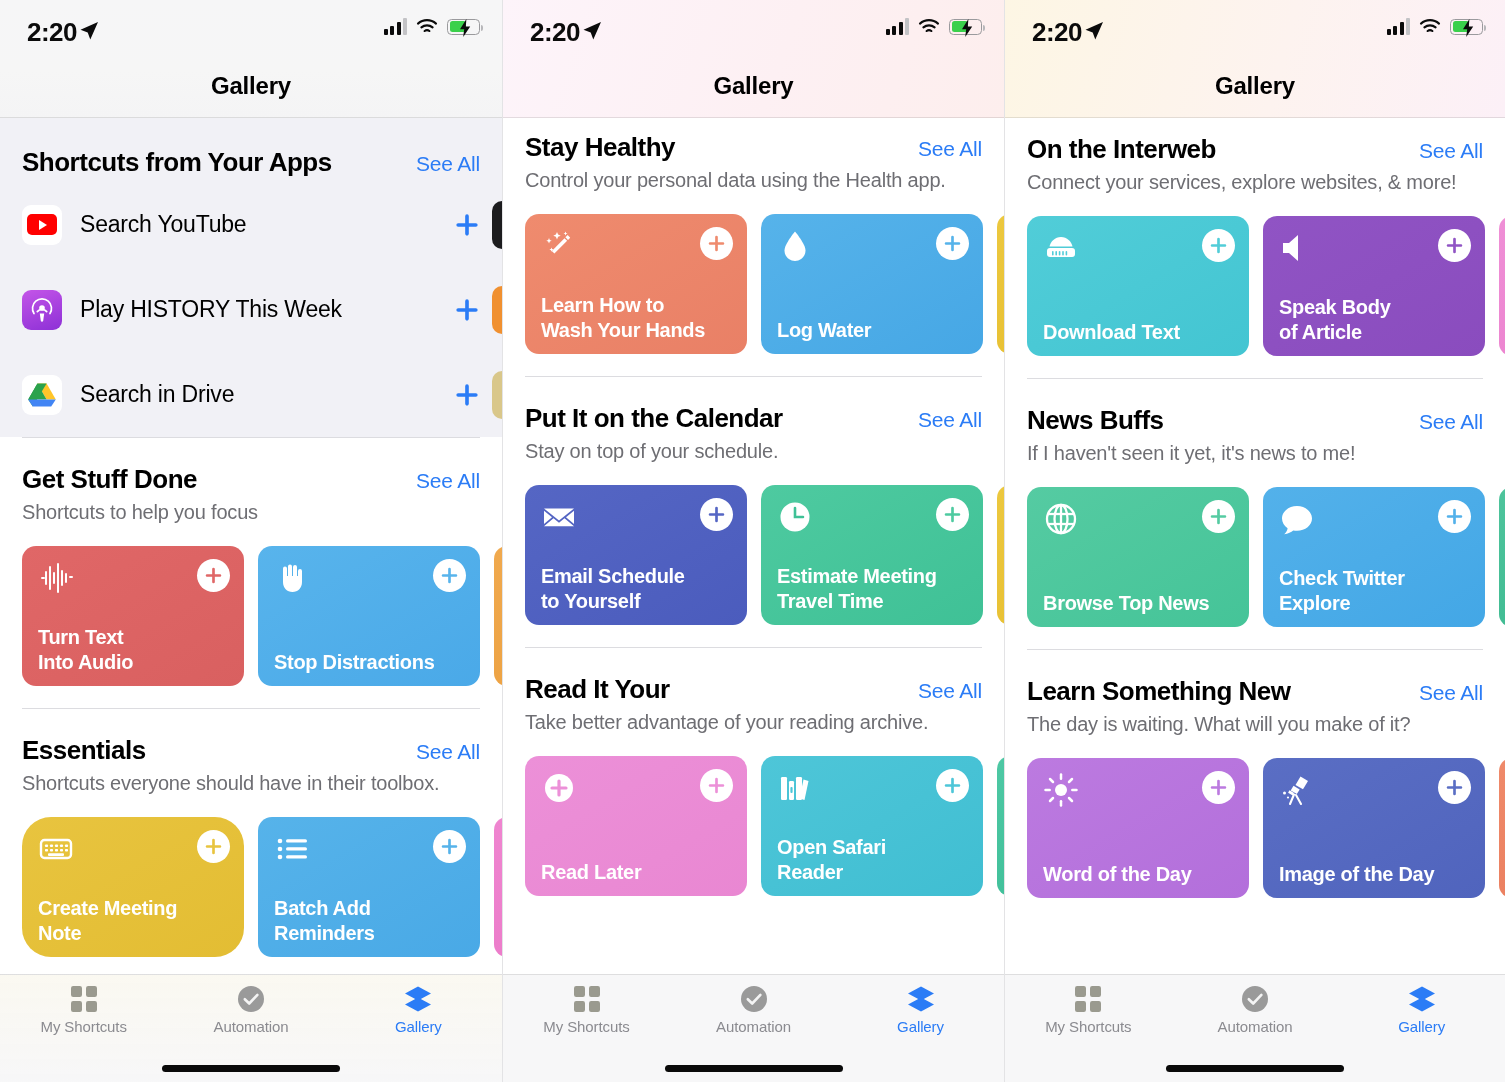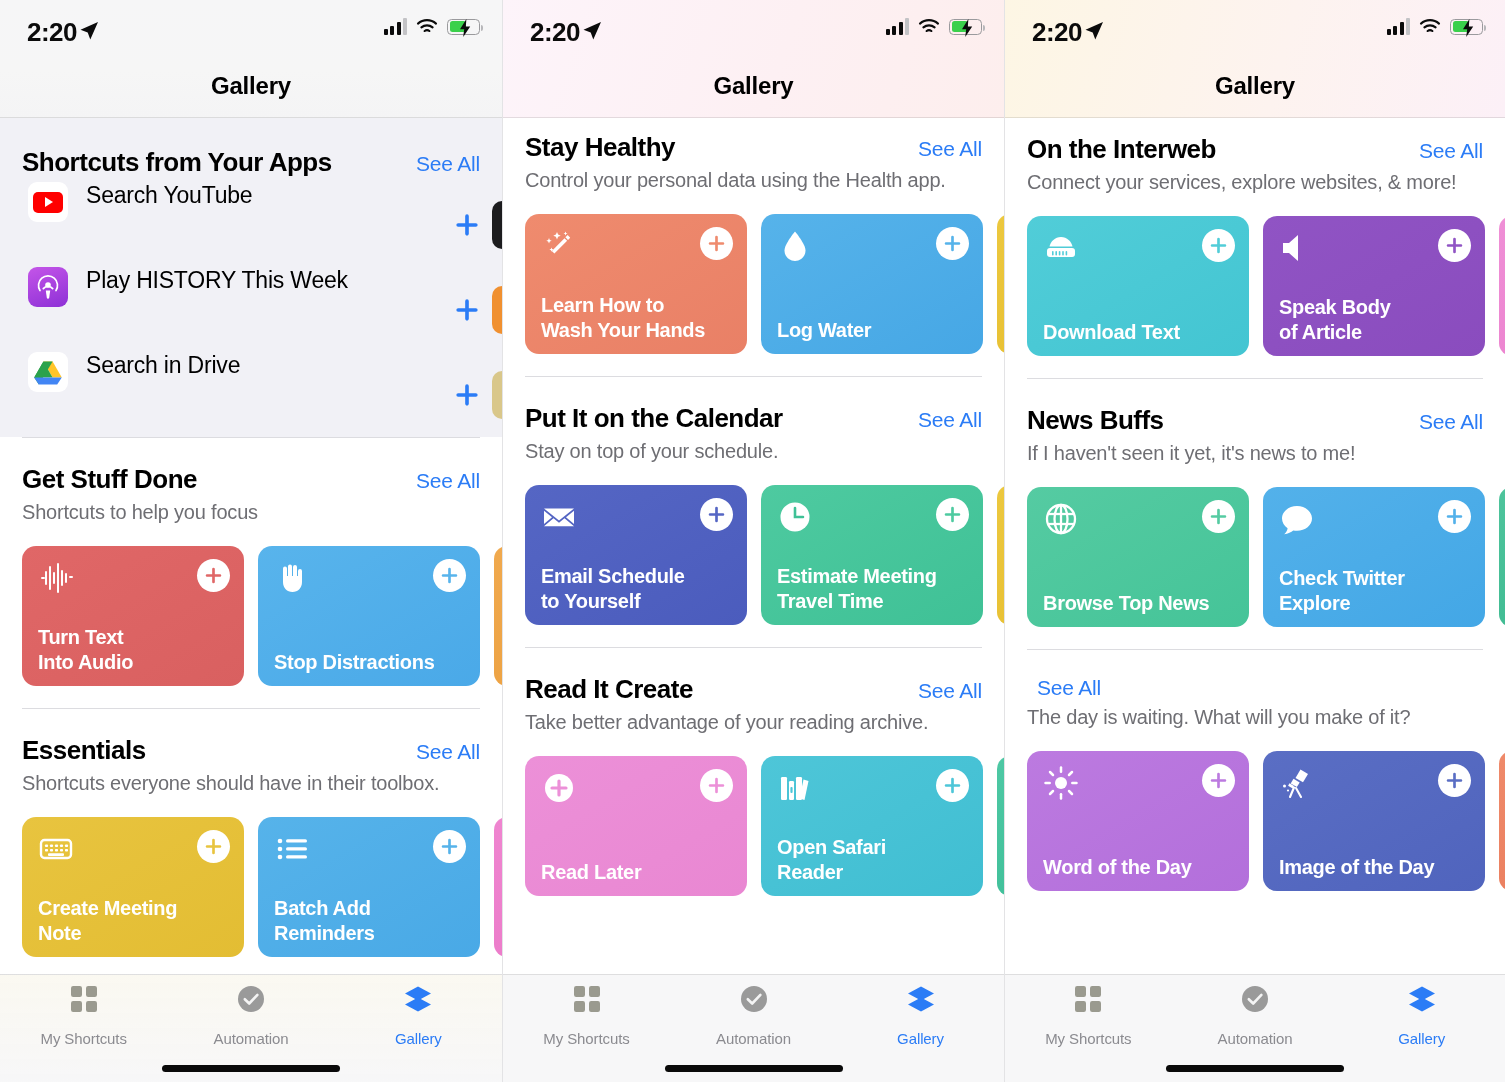--- a/index.html
+++ b/index.html
@@ -59,22 +59,22 @@
     color:#000; letter-spacing:-0.2px;
   }
 
   
   .body { position:absolute; top:118px; left:0; right:0; bottom:0; overflow:hidden; background:#fff; }
 
   
   .grouped { background:#f1f1f6; padding-top:1px; }
   .grouped .sec-head { padding:28px 22px 4px 22px; }
   .app-row {
-    display:flex; align-items:flex-start;
-    height:85px; padding:0 28px;
+    display:flex; align-items:center;
+    height:85px; padding:0 22px;
     position:relative;
   }
   .app-icon { width:40px; height:40px; border-radius:9px; flex:0 0 auto; overflow:hidden; position:relative; }
   .app-name { margin-left:18px; font-size:23px; color:#000; letter-spacing:-0.2px; white-space:nowrap; }
   .app-plus {
     position:absolute; right:22px; top:50%; transform:translateY(-50%);
     width:26px; height:26px;
   }
   .app-peek {
     position:absolute; right:-10px; top:50%; transform:translateY(-50%);
@@ -118,21 +118,21 @@
     border-top:1px solid rgba(0,0,0,0.10);
     backdrop-filter:blur(18px);
     z-index:40;
   }
   .tabbar.t1 { background:linear-gradient(180deg,rgba(250,248,240,0.94),rgba(247,247,248,0.97)); }
   .tabbar.t2 { background:rgba(247,247,248,0.95); }
   .tabbar.t3 { background:rgba(247,247,248,0.95); }
   .tabs { display:flex; height:76px; }
   .tab { flex:1; display:flex; flex-direction:column; align-items:center; justify-content:flex-start; padding-top:9px; }
   .tab-ico { width:30px; height:30px; }
-  .tab-lbl { margin-top:16px; font-size:15px; color:#8b8b90; letter-spacing:-0.1px; }
+  .tab-lbl { margin-top:4px; font-size:15px; color:#8b8b90; letter-spacing:-0.1px; }
   .tab.active .tab-lbl { color:#2b7cf6; }
   .home-ind {
     position:absolute; bottom:10px; left:50%; transform:translateX(-50%);
     width:178px; height:7px; background:#0a0a0a; border-radius:4px;
   }
 </style>
 </head>
 <body>
 
 <div class="screens">
@@ -274,21 +274,21 @@
           </div>
           <div class="divider" style="margin-top:22px;"></div>
           <div class="sec-head">
             <div class="sec-title-row">
               <div class="sec-title">Essentials</div>
               <div class="see-all">See All</div>
             </div>
             <div class="sec-sub">Shortcuts everyone should have in their toolbox.</div>
           </div>
           <div class="cards">
-            <div class="card" style="background:linear-gradient(150deg,#e8c43f,#e3bd33);">
+            <div class="card" style="background:linear-gradient(150deg,#e8c43f,#e3bd33);border-radius:29px;">
               <div class="card-icon"><svg width="36" height="36" viewBox="0 0 36 36" fill="#fff" xmlns="http://www.w3.org/2000/svg">
                   <rect x="3" y="9" width="30" height="18" rx="3.5" fill="none" stroke="#fff" stroke-width="2.4"></rect>
                   <g fill="#fff">
                     <rect x="7" y="13.5" width="3" height="2.6" rx="0.8"></rect>
                     <rect x="12" y="13.5" width="3" height="2.6" rx="0.8"></rect>
                     <rect x="17" y="13.5" width="3" height="2.6" rx="0.8"></rect>
                     <rect x="22" y="13.5" width="3" height="2.6" rx="0.8"></rect>
                     <rect x="27" y="13.5" width="3" height="2.6" rx="0.8"></rect>
                     <rect x="7" y="18" width="3" height="2.6" rx="0.8"></rect>
                     <rect x="12" y="18" width="3" height="2.6" rx="0.8"></rect>
@@ -480,21 +480,21 @@
               <div class="card-title">
                 <div>Estimate Meeting</div>
                 <div>Travel Time</div>
               </div>
             </div>
             <div class="card peek" style="background:linear-gradient(150deg,#ecc83f,#e8c134);"></div>
           </div>
           <div class="divider" style="margin-top:22px;"></div>
           <div class="sec-head">
             <div class="sec-title-row">
-              <div class="sec-title">Read It Create</div>
+              <div class="sec-title">Read It Your</div>
               <div class="see-all">See All</div>
             </div>
             <div class="sec-sub">Take better advantage of your reading archive.</div>
           </div>
           <div class="cards">
             <div class="card" style="background:linear-gradient(150deg,#ec90d8,#e987d2);">
               <div class="card-icon"><svg width="36" height="36" viewBox="0 0 36 36" fill="#fff" xmlns="http://www.w3.org/2000/svg">
                   <circle cx="18" cy="18" r="14" fill="#fff"></circle>
                   <g stroke="#ec90d8" stroke-width="3.2" stroke-linecap="round">
                     <path d="M18 11v14"></path>
@@ -681,20 +681,21 @@
               <div class="card-title">
                 <div>Check Twitter</div>
                 <div>Explore</div>
               </div>
             </div>
             <div class="card peek" style="background:linear-gradient(150deg,#4ec49c,#41bc93);"></div>
           </div>
           <div class="divider" style="margin-top:22px;"></div>
           <div class="sec-head">
             <div class="sec-title-row">
+              <div class="sec-title">Learn Something New</div>
               <div class="see-all">See All</div>
             </div>
             <div class="sec-sub">The day is waiting. What will you make of it?</div>
           </div>
           <div class="cards">
             <div class="card" style="background:linear-gradient(150deg,#bc7ae0,#b36fdb);">
               <div class="card-icon"><svg width="36" height="36" viewBox="0 0 36 36" fill="#fff" xmlns="http://www.w3.org/2000/svg">
                   <g fill="#fff">
                     <circle cx="18" cy="18" r="6"></circle>
                     <g stroke="#fff" stroke-width="2.5" stroke-linecap="round">

